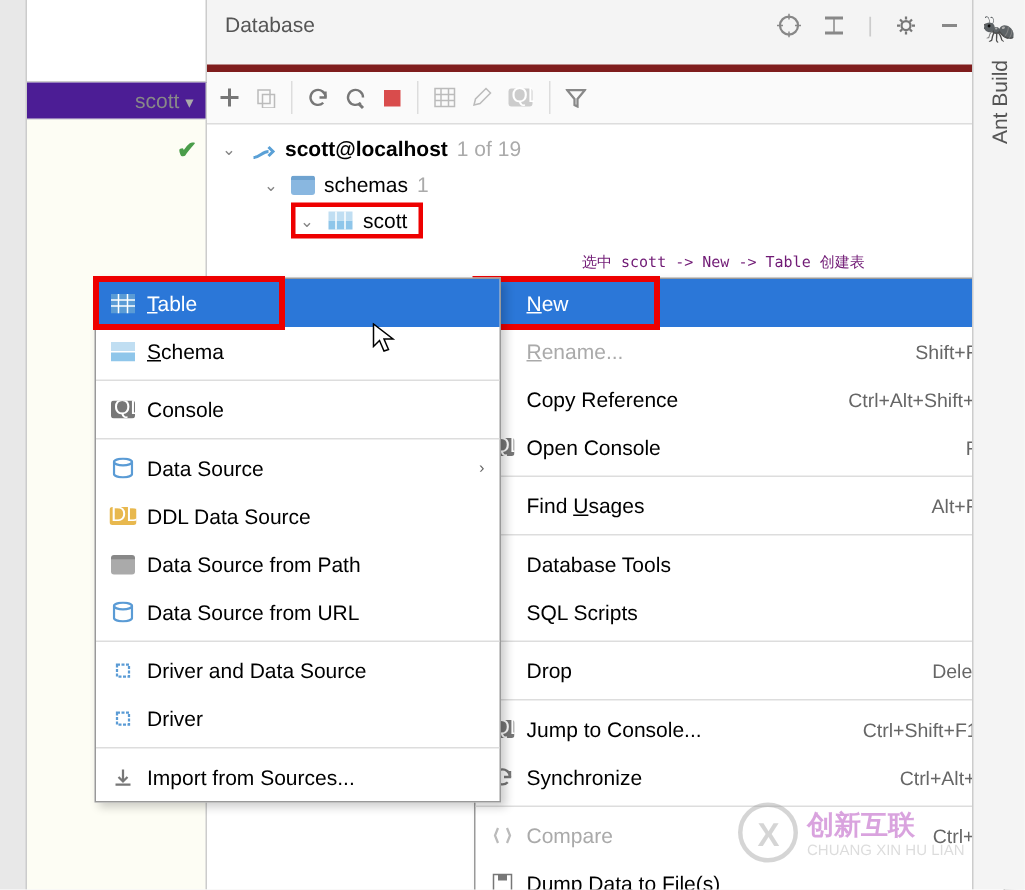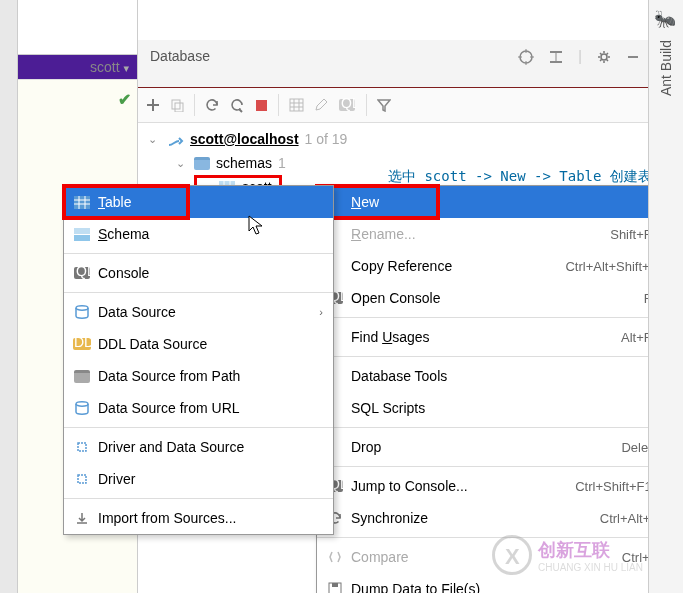--- a/index.html
+++ b/index.html
@@ -6,40 +6,40 @@
 body { background: #f0f0f0; width: 683px; height: 593px; overflow: hidden; position: relative; }
 
 .left-gutter { position: absolute; left: 0; top: 0; width: 18px; height: 100%; background: #e8e8e8; border-right: 1px solid #ccc; }
 .top-strip { position: absolute; left: 18px; top: 0; width: 120px; height: 55px; background: #fff; border-right: 1px solid #ccc; border-bottom: 1px solid #ccc; }
 .top-scott { position: absolute; left: 18px; top: 55px; width: 120px; height: 25px; text-align: right; padding-right: 8px; line-height: 25px; color: #888; background: #4c1d95; border-right: 1px solid #ccc; border-bottom: 1px solid #e0e0e0; }
 .top-scott .chev { color: #aaa; font-size: 11px; }
 .checkmark { position: absolute; left: 118px; top: 90px; color: #4a9d4a; font-weight: bold; font-size: 16px; }
 .left-body { position: absolute; left: 18px; top: 80px; width: 120px; height: 513px; background: #fdfdf4; border-right: 1px solid #ccc; }
 
 .db-panel { position: absolute; left: 138px; top: 0; width: 510px; height: 593px; background: #fff; }
-.db-title { position: relative; height: 48px; line-height: 33px; padding-left: 12px; color: #555; border-bottom: 1px solid #7f1d1d; background: #f4f4f4; margin-top: 40px; }
+.db-title { position: relative; height: 48px; line-height: 33px; padding-left: 12px; color: #555; border-bottom: 5px solid #7f1d1d; background: #f4f4f4; }
 .db-title-icons { position: absolute; right: 8px; top: 0; display: flex; gap: 14px; align-items: center; height: 33px; }
 
 .db-toolbar { height: 35px; display: flex; align-items: center; padding-left: 8px; gap: 10px; border-bottom: 1px solid #ddd; background: #fafafa; }
 .tb-sep { width: 1px; height: 22px; background: #ddd; }
 
 .tree { padding-top: 4px; }
 .tree-row { display: flex; align-items: center; height: 24px; gap: 6px; }
 .indent1 { padding-left: 10px; }
 .indent2 { padding-left: 38px; }
 .indent3 { padding-left: 62px; }
 .chev-tree { color: #888; font-size: 11px; width: 12px; }
-.connection { font-weight: bold; text-decoration: underline; }
+.connection { font-weight: bold; }
 .count { color: #aaa; font-weight: normal; }
 .folder-icon { width: 16px; height: 13px; background: #89b7e0; border-radius: 2px; border-top: 3px solid #6fa3d0; display: inline-block; }
 
 .scott-node { position: relative; }
 .redbox-scott { position: absolute; left: 56px; top: 0; width: 88px; height: 24px; border: 3px solid #e00; pointer-events: none; }
 
-.annotation { position: absolute; left: 388px; top: 168px; color: #0369a1; font-family: Consolas, monospace; font-size: 14px; white-space: nowrap; }
+.annotation { position: absolute; left: 388px; top: 168px; color: #701a75; font-family: Consolas, monospace; font-size: 10px; white-space: nowrap; }
 
 .context-menu { position: absolute; background: #fff; border: 1px solid #999; box-shadow: 3px 3px 6px rgba(0,0,0,.2); }
 .menu1 { left: 63px; top: 185px; width: 271px; }
 .menu2 { left: 316px; top: 185px; width: 354px; }
 
 .menu-item { display: flex; align-items: center; height: 32px; padding: 0 10px 0 8px; position: relative; }
 .menu-item.disabled { color: #aaa; }
 .menu-item.selected { background: #2b77d8; color: #fff; }
 .menu-icon { width: 20px; display: inline-flex; justify-content: center; margin-right: 6px; }
 .menu-label { flex: 1; }

